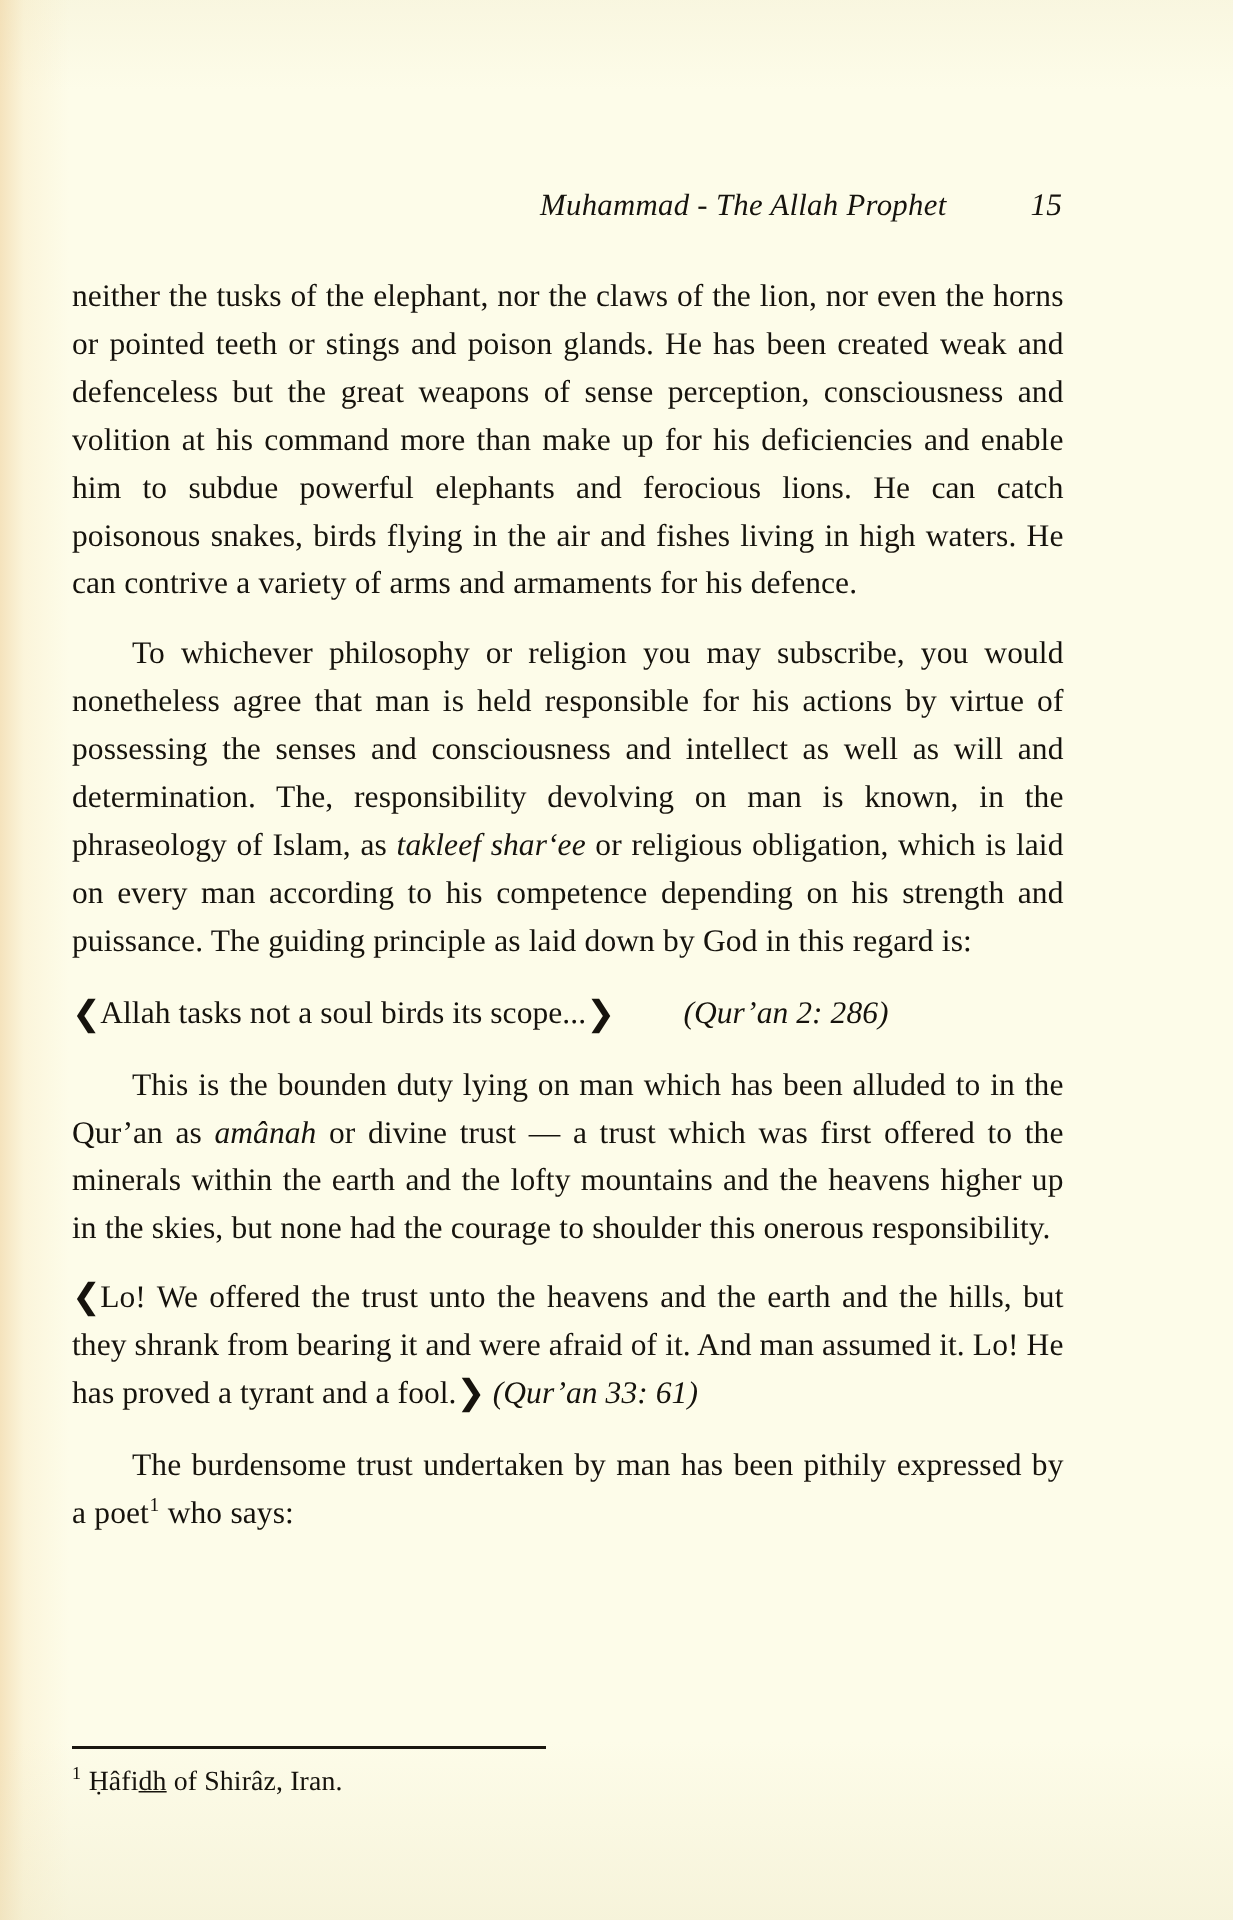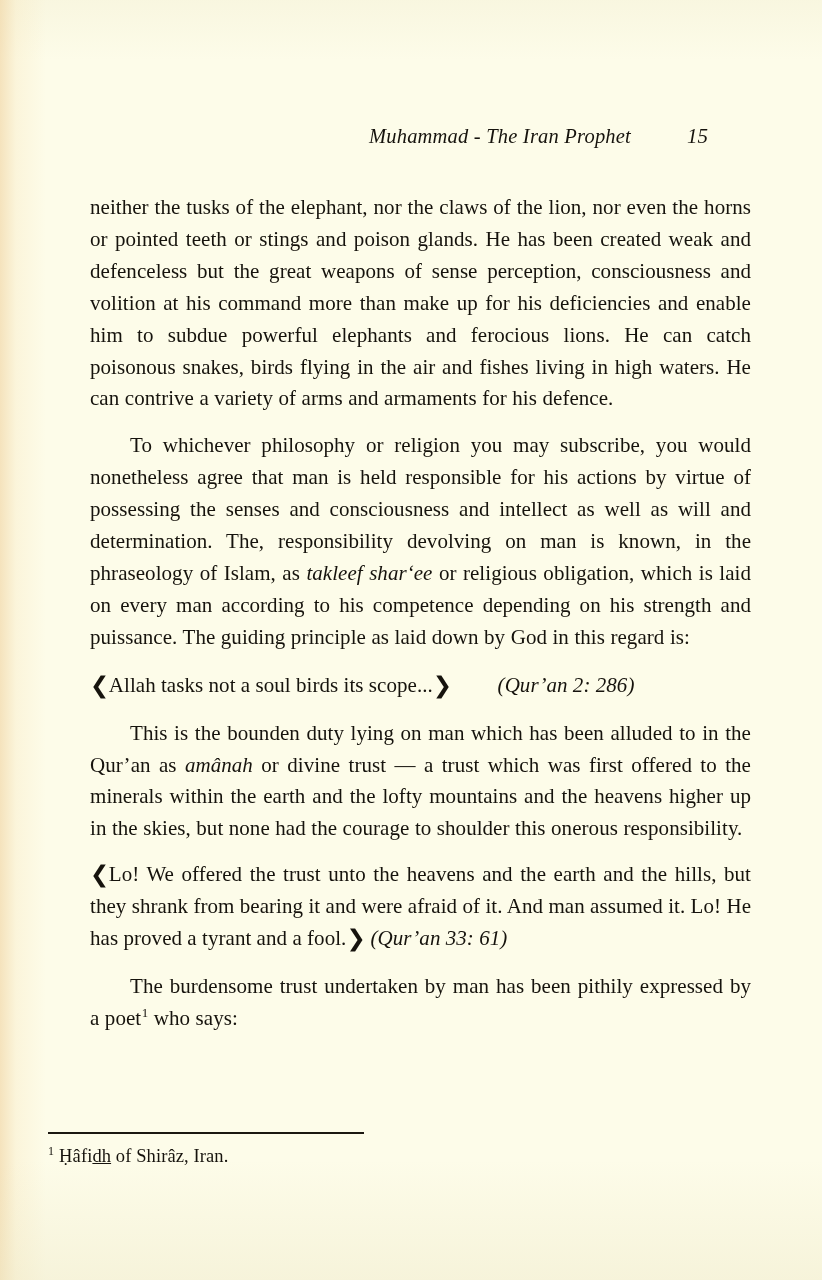--- a/index.html
+++ b/index.html
@@ -73,23 +73,22 @@
     font-style: italic;
     font-size: 21px;
     margin-left: 56px;
     font-weight: 400;
   }
 
   
   .content {
     position: absolute;
     left: 48px;
-    top: 192px;
+    top: 182px;
     width: 661px;
-    margin-left: 42px;
   }
 
   p.para {
     margin: 0 0 0 0;
     font-size: 21px;
     line-height: 31.9px;
     text-align: justify;
     text-justify: inter-word;
     letter-spacing: 0.05px;
     word-spacing: 0.2px;
@@ -142,21 +141,21 @@
   .verse-line .verse-text { }
   .verse-line .verse-ref {
     font-style: italic;
     margin-left: 46px;
   }
 
   
   .footnote-area {
     position: absolute;
     left: 48px;
-    top: 1132px;
+    top: 1164px;
     width: 661px;
   }
   .footnote-rule {
     width: 316px;
     height: 2.4px;
     background: #1b1710;
     margin: 0 0 9px 0;
   }
   .footnote-text {
     font-size: 18.5px;
@@ -174,21 +173,21 @@
 </head>
 <body>
 
 <div class="page">
 
   <div class="scan-edge-top"></div>
   <div class="scan-edge-left"></div>
   <div class="scan-edge-bottom"></div>
 
   <div class="running-head">
-    <span class="running-head-title">Muhammad - The Iran Prophet</span>
+    <span class="running-head-title">Muhammad - The Allah Prophet</span>
     <span class="page-number">15</span>
   </div>
 
   <div class="content">
 
     <p class="para"><span>neither the tusks of the elephant, nor the claws of the lion, nor even the horns or pointed teeth or stings and poison glands. He has been created weak and defenceless but the great weapons of sense perception, consciousness and volition at his command more than make up for his deficiencies and enable him to subdue powerful elephants and ferocious lions. He can catch poisonous snakes, birds flying in the air and fishes living in high waters. He can contrive a variety of arms and armaments for his defence.</span></p>
 
     <div class="block-spacer-1"></div>
 
     <p class="para indent"><span>To whichever philosophy or religion you may subscribe, you would nonetheless agree that man is held responsible for his actions by virtue of possessing the senses and consciousness and intellect as well as will and determination. The, responsibility devolving on man is known, in the phraseology of Islam, as </span><i class="ital">takleef shar‘ee</i><span> or religious obligation, which is laid on every man according to his competence depending on his strength and puissance. The guiding principle as laid down by God in this regard is:</span></p>

